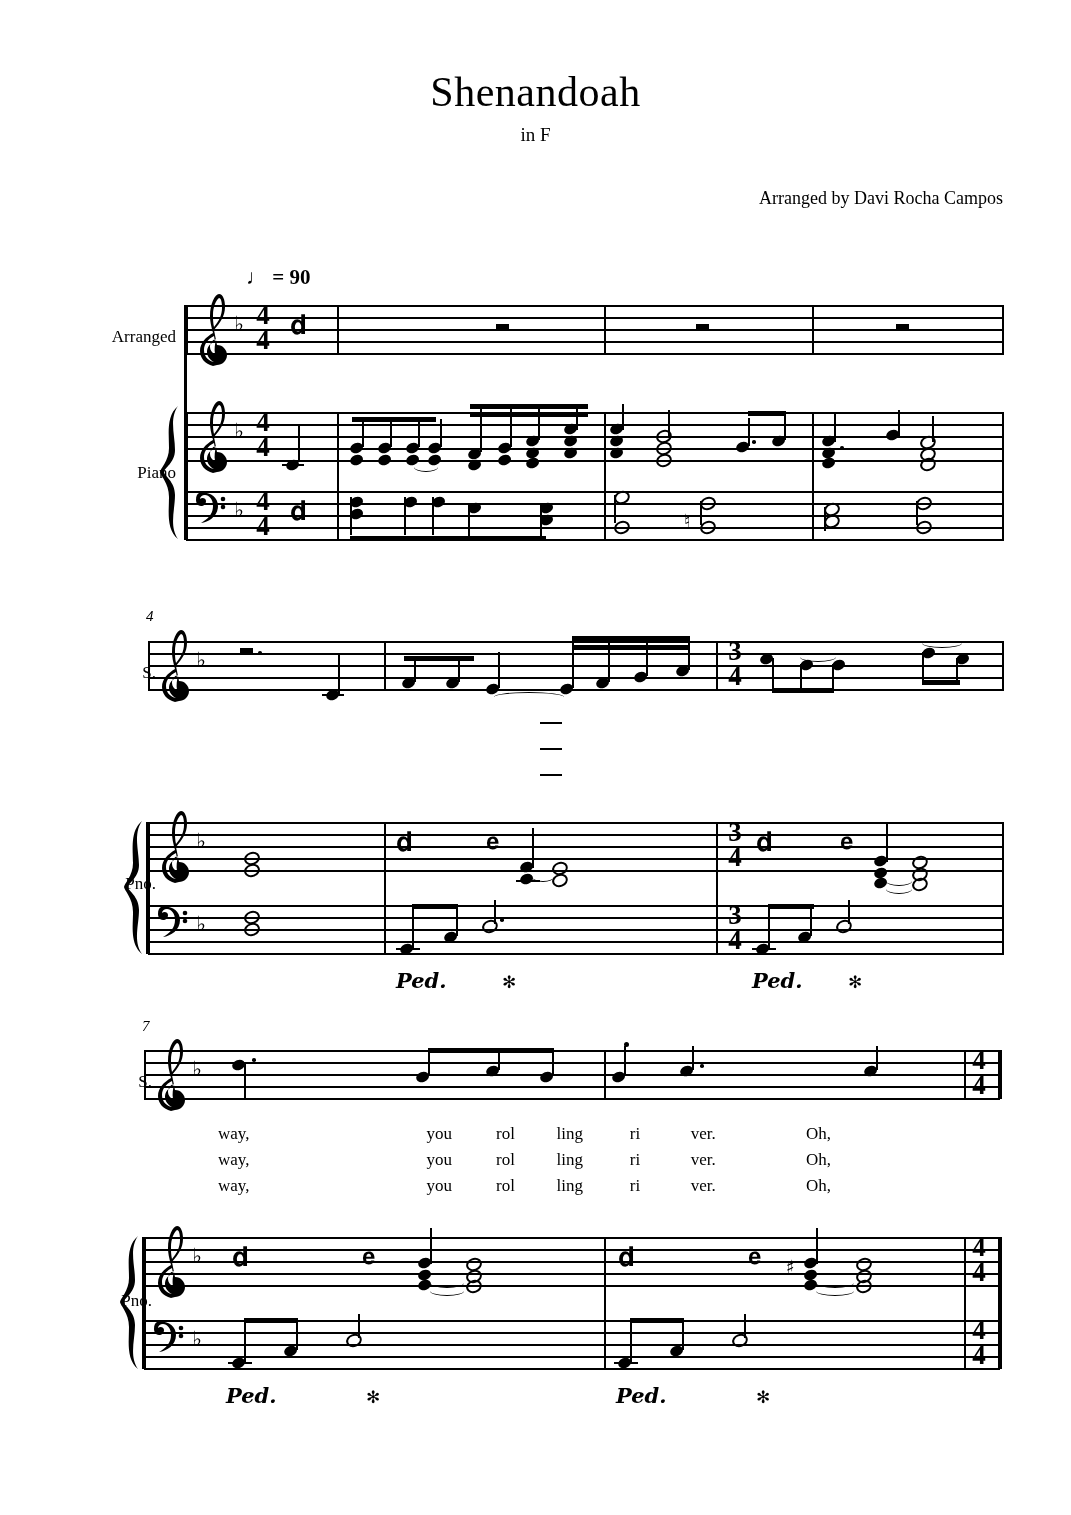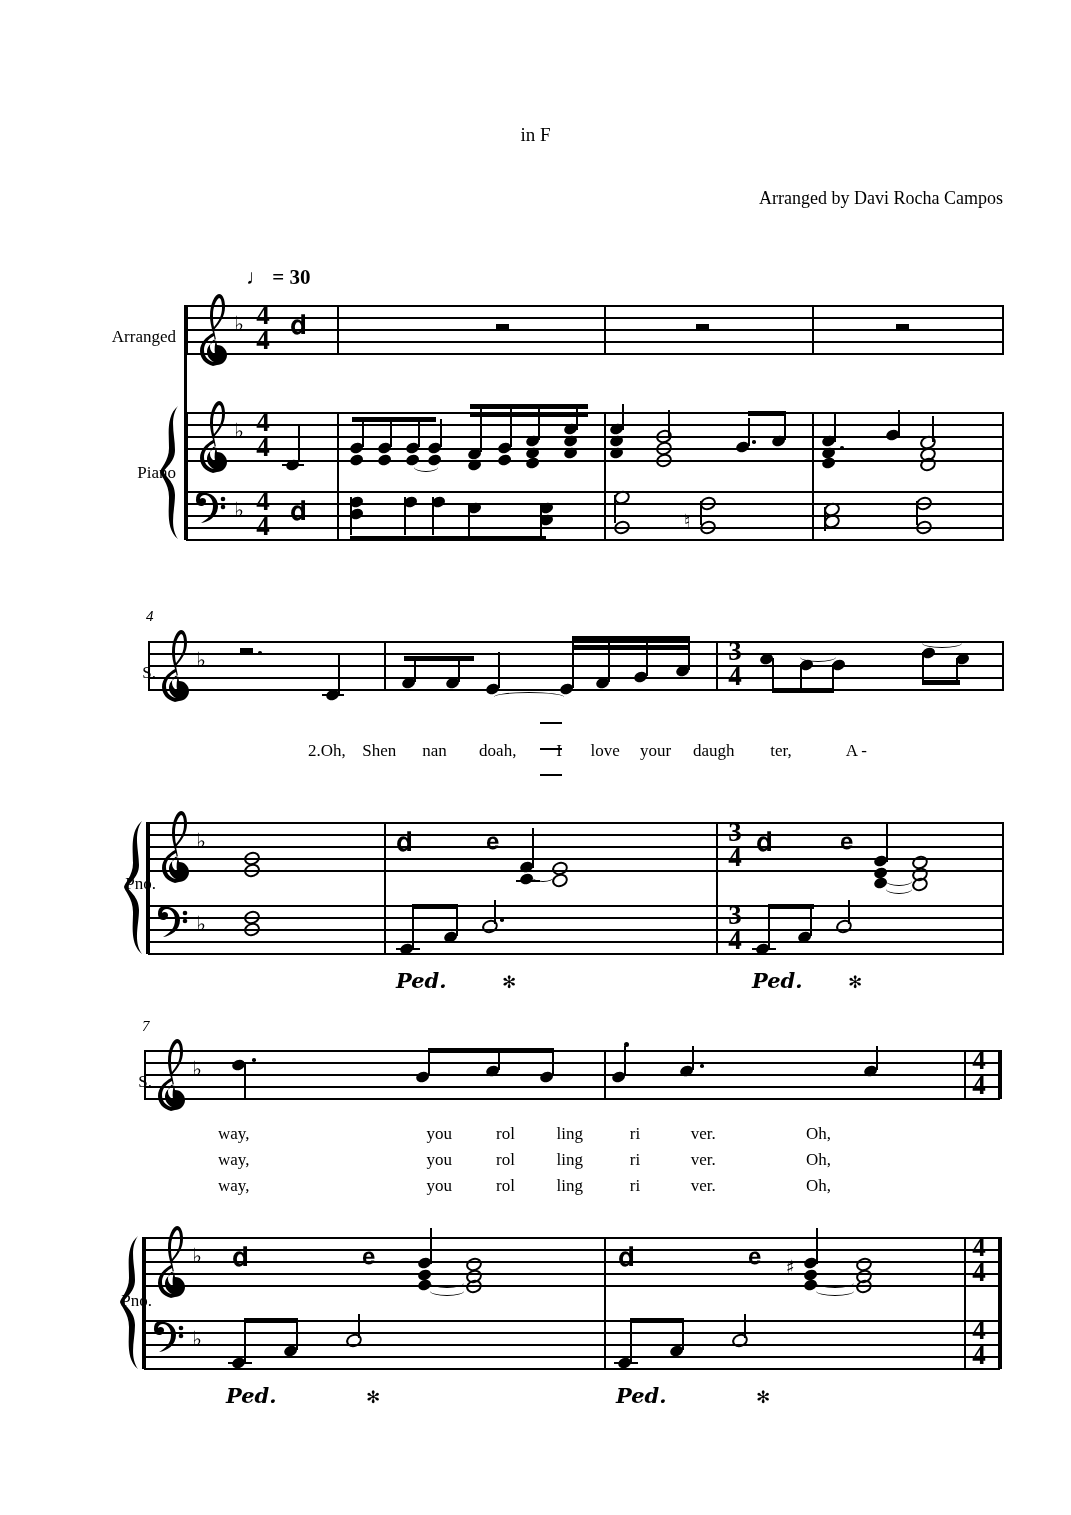--- a/index.html
+++ b/index.html
@@ -188,28 +188,29 @@
     font-family: "DejaVu Sans", sans-serif;
     font-size: 23px;
     line-height: 1;
   }
 </style>
 </head>
 <body>
 
 <div class="page">
 
+  <div class="title">Shenandoah</div>
   <div class="subtitle">in F</div>
   <div class="arranger">Arranged by Davi Rocha Campos</div>
 
   <div class="system" style="left:0; top:0; width:1071px; height:560px;">
 
     <div class="tempo" style="left:246px; top:265px;">
       <span class="note">♩</span>
-      <span>= 30</span>
+      <span>= 90</span>
     </div>
 
     <div class="inst-label" style="left:48px; top:327px; width:128px;">Arranged</div>
     <div class="inst-label" style="left:48px; top:463px; width:128px;">Piano</div>
 
     <div class="sysbracketline" style="left:184px; top:305px; height:235px;"></div>
 
     <div class="staff" style="left:186px; top:305px; width:818px; height:49px;">
       <div class="ln" style="top:0;"></div>
       <div class="ln" style="top:12px;"></div>
@@ -438,32 +439,20 @@
       <div class="stem" style="left:832px; top:664px; height:28px;"></div>
     <div class="beam" style="left:772px; top:688px; width:62px;"></div>
     <div class="tie" style="left:800px; top:652px; width:36px;"></div>
     <div class="nh" style="left:922px; top:648px;"></div>
       <div class="stem" style="left:922px; top:652px; height:30px;"></div>
     <div class="nh" style="left:956px; top:654px;"></div>
       <div class="stem" style="left:956px; top:658px; height:26px;"></div>
     <div class="beam" style="left:922px; top:680px; width:38px;"></div>
     <div class="tie" style="left:922px; top:638px; width:40px;"></div>
 
-    <div class="lyric" style="left:308px; top:741px;">
-      <span style="display:inline-block;width:36px;">2.Oh,</span>
-      <span style="display:inline-block;width:62px;text-align:center;">Shen</span>
-      <span style="display:inline-block;width:40px;text-align:center;">nan</span>
-      <span style="display:inline-block;width:78px;text-align:center;">doah,</span>
-      <span style="display:inline-block;width:36px;text-align:center;">I</span>
-      <span style="display:inline-block;width:48px;text-align:center;">love</span>
-      <span style="display:inline-block;width:44px;text-align:center;">your</span>
-      <span style="display:inline-block;width:64px;text-align:center;">daugh</span>
-      <span style="display:inline-block;width:62px;text-align:center;">ter,</span>
-      <span style="display:inline-block;width:80px;text-align:center;">A -</span>
-    </div>
 
     <div class="ledger" style="left:540px; top:722px; width:22px;"></div>
     <div class="ledger" style="left:540px; top:748px; width:22px;"></div>
     <div class="ledger" style="left:540px; top:774px; width:22px;"></div>
 
     <div class="brace" style="left:124px; top:820px;">
       <svg width="22" height="135" viewBox="0 0 22 135">
         <path d="M18 1 C9 14 15 30 15 45 C15 58 4 63 4 67 C4 71 15 76 15 90 C15 105 9 121 18 134 C6 124 9 106 9 92 C9 78 0 70 0 67 C0 64 9 56 9 43 C9 29 6 11 18 1 Z" fill="#000"></path>
       </svg>
     </div>

